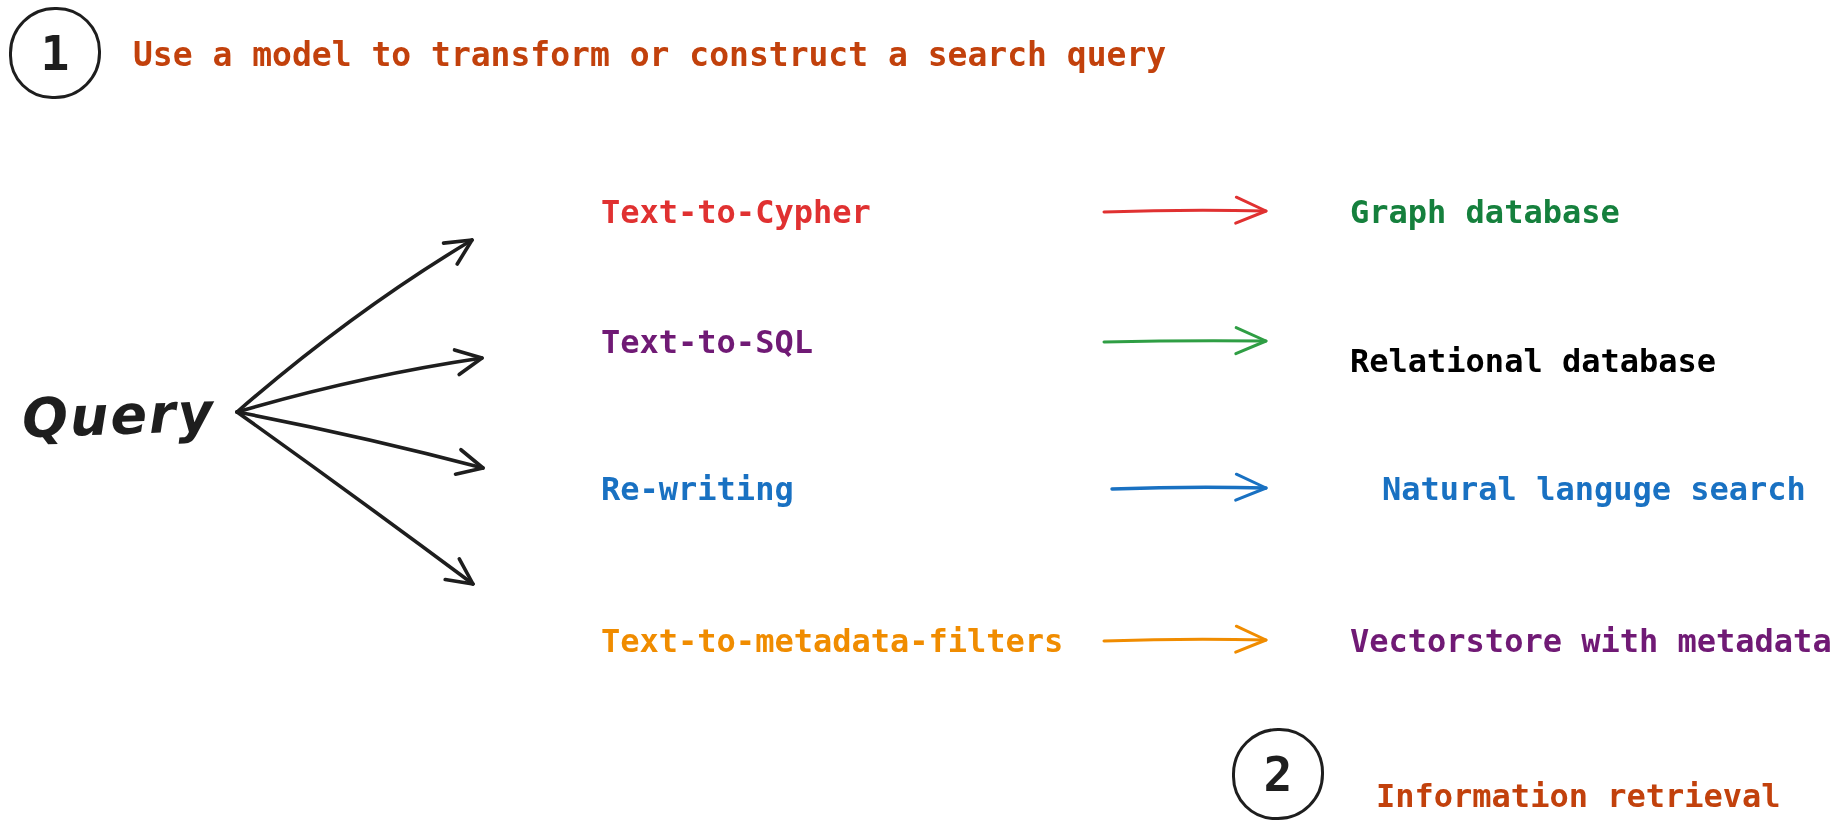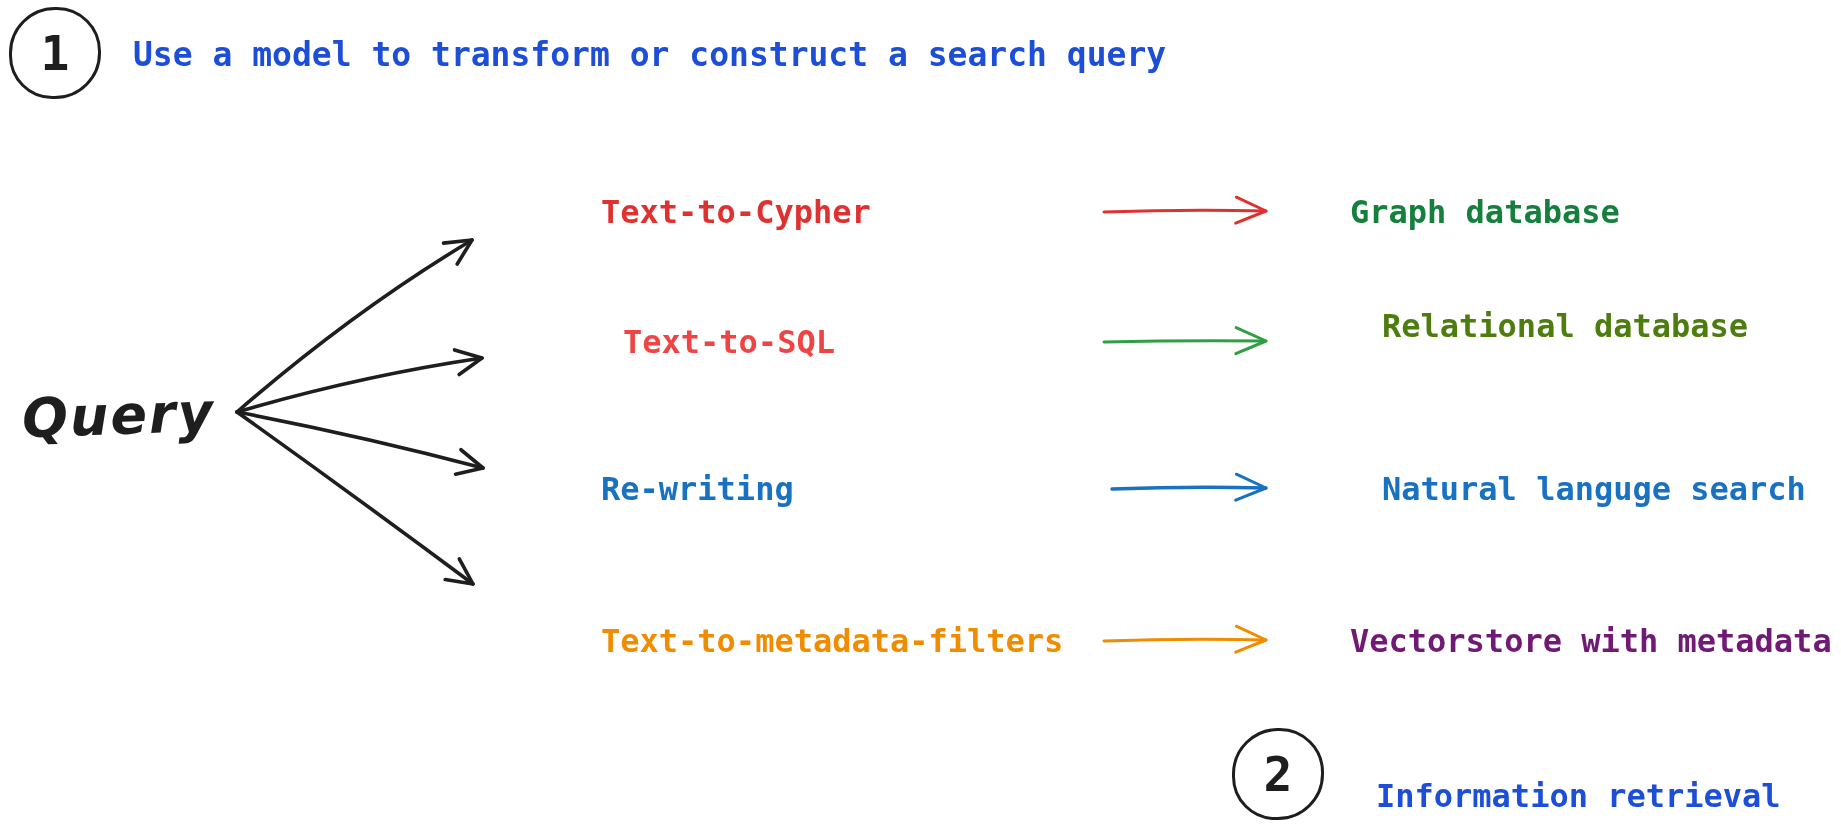--- a/index.html
+++ b/index.html
@@ -10,21 +10,21 @@
     overflow:hidden;
     font-family:"DejaVu Sans Mono","Liberation Mono",monospace;
   }
   .abs{position:absolute;}
   .vcenter{transform:translateY(-50%);}
   .mono-label{
     font-family:"DejaVu Sans Mono","Liberation Mono",monospace;
     font-weight:bold;
     font-size:32px;
     white-space:nowrap;
-    color:#1d4ed8;
+    color:#c2410c;
     line-height:1;
   }
   .step-circle{
     box-sizing:border-box;
     width:92px;height:92px;
     border:3.5px solid #1e1e1e;
     border-radius:50% 48% 50% 47%;
     display:flex;align-items:center;justify-content:center;
     background:transparent;
   }
@@ -85,26 +85,26 @@
     <path d="M237,412 Q362,436 483,468" stroke-width="3.6" marker-end="url(#head-ink)" stroke="#1e1e1e"></path>
     <path d="M237,412 Q352,494 473,584" stroke-width="3.6" marker-end="url(#head-ink)" stroke="#1e1e1e"></path>
 
     <path d="M1104,212 Q1188,209 1266,211" stroke-width="3" marker-end="url(#head-row0)" stroke="#e03131"></path>
     <path d="M1104,342 Q1188,340 1266,341" stroke-width="3" marker-end="url(#head-row1)" stroke="#2f9e44"></path>
     <path d="M1112,489 Q1192,486 1266,488" stroke-width="3.4" marker-end="url(#head-row2)" stroke="#1971c2"></path>
     <path d="M1104,641 Q1188,638 1266,640" stroke-width="3" marker-end="url(#head-row3)" stroke="#f08c00"></path>
   </svg>
 
   <div class="abs mono-label vcenter" style="left: 601px; top: 212px; color: rgb(224, 49, 49);">Text-to-Cypher</div>
-  <div class="abs mono-label vcenter" style="left: 623px; top: 342px; color: #ef4444;">Text-to-SQL</div>
+  <div class="abs mono-label vcenter" style="left: 601px; top: 342px; color: #701a75;">Text-to-SQL</div>
   <div class="abs mono-label vcenter" style="left: 601px; top: 489px; color: rgb(25, 113, 194);">Re-writing</div>
   <div class="abs mono-label vcenter" style="left: 601px; top: 641px; color: rgb(240, 140, 0);">Text-to-metadata-filters</div>
 
   <div class="abs mono-label vcenter" style="left: 1350px; top: 212px; color: #15803d;">Graph database</div>
-  <div class="abs mono-label vcenter" style="left: 1350px; top: 326px; color: #4d7c0f; margin-left: 32px;">Relational database</div>
+  <div class="abs mono-label vcenter" style="left: 1350px; top: 361px; color: #000000;">Relational database</div>
   <div class="abs mono-label vcenter" style="left: 1350px; top: 489px; color: rgb(25, 113, 194); margin-left: 32px;">Natural languge search</div>
   <div class="abs mono-label vcenter" style="left: 1350px; top: 641px; color: #701a75;">Vectorstore with metadata</div>
 
   <div class="abs step-circle" style="left:1232px;top:728px;">
     <span class="step-number">2</span>
   </div>
   <div class="abs mono-label vcenter" style="left:1376px;top:796px;font-size:32px;">Information retrieval</div>
 
 </div>
 

